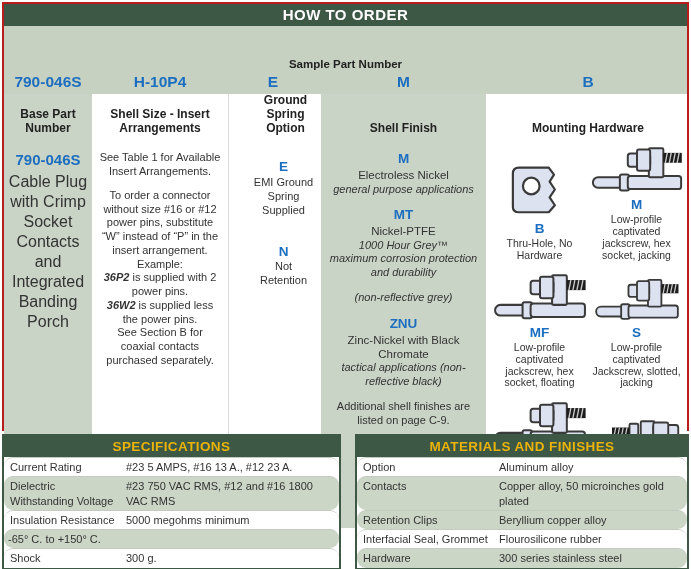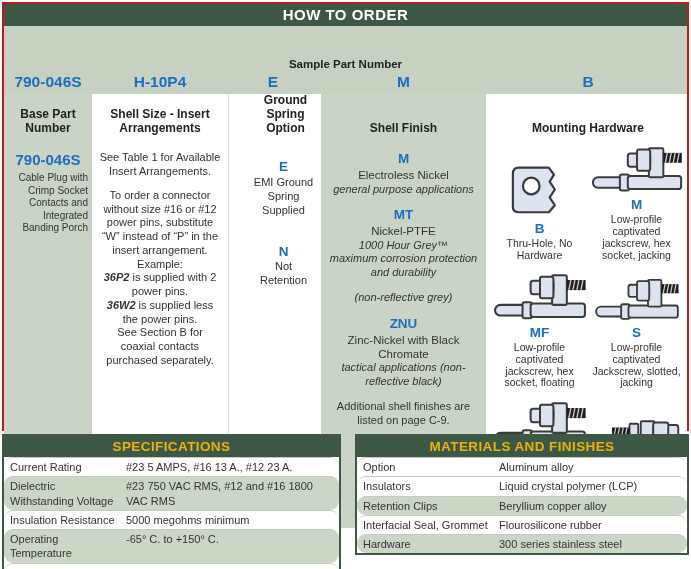--- a/index.html
+++ b/index.html
@@ -46,21 +46,21 @@
     line-height:1.15; padding-bottom:4px;
   }
   .divider { height:2px; background:#2E4636; }
   .content-row { flex:1; }
   .content-cell { padding:12px 4px 6px 4px; font-size:11px; text-align:center; line-height:1.25; }
   .blue-code { color:#1B6EC0; font-weight:bold; }
   .code-lg { font-size:15px; }
   .code-md { font-size:13.5px; }
   .bold-it { font-weight:bold; font-style:italic; }
   .mt8 { margin-top:8px; } .mt10 { margin-top:10px; } .mt12 { }
-  .desc { margin-top:2px; font-size:10px;text-align:right; }
+  .desc { margin-top:2px; font-size:16px; }
 
   
   .col-3.edged { border-left:1px solid #dcdcdc;padding-left:24px; }
 
   
   .sf-block { margin-bottom:11px; }
   .sf-name { font-size:11.5px; }
   .sf-note { font-style:italic; font-size:11px; }
 
   
@@ -306,39 +306,38 @@
     </div>
     <div class="brow green">
       <div class="lbl">Dielectric Withstanding Voltage</div>
       <div class="val">#23 750 VAC RMS, #12 and #16 1800 VAC RMS</div>
     </div>
     <div class="brow">
       <div class="lbl">Insulation Resistance</div>
       <div class="val">5000 megohms minimum</div>
     </div>
     <div class="brow green">
-      <div class="lbl">Operating Temperature</div>
       <div class="val">-65° C. to +150° C.</div>
     </div>
     <div class="brow">
       <div class="lbl">Shock</div>
       <div class="val">300 g.</div>
     </div>
 
   </div>
 
   <div class="btable right">
     <div class="btable-header">MATERIALS AND FINISHES</div>
     <div class="brow">
       <div class="lbl">Option</div>
       <div class="val">Aluminum alloy</div>
     </div>
-    <div class="brow">
-      <div class="lbl">Insulators</div>
-      <div class="val">Liquid crystal polymer (LCP)</div>
+    <div class="brow green">
+      <div class="lbl">Contacts</div>
+      <div class="val">Copper alloy, 50 microinches gold plated</div>
     </div>
     <div class="brow green">
       <div class="lbl">Retention Clips</div>
       <div class="val">Beryllium copper alloy</div>
     </div>
     <div class="brow">
       <div class="lbl">Interfacial Seal, Grommet</div>
       <div class="val">Flourosilicone rubber</div>
     </div>
     <div class="brow green">

